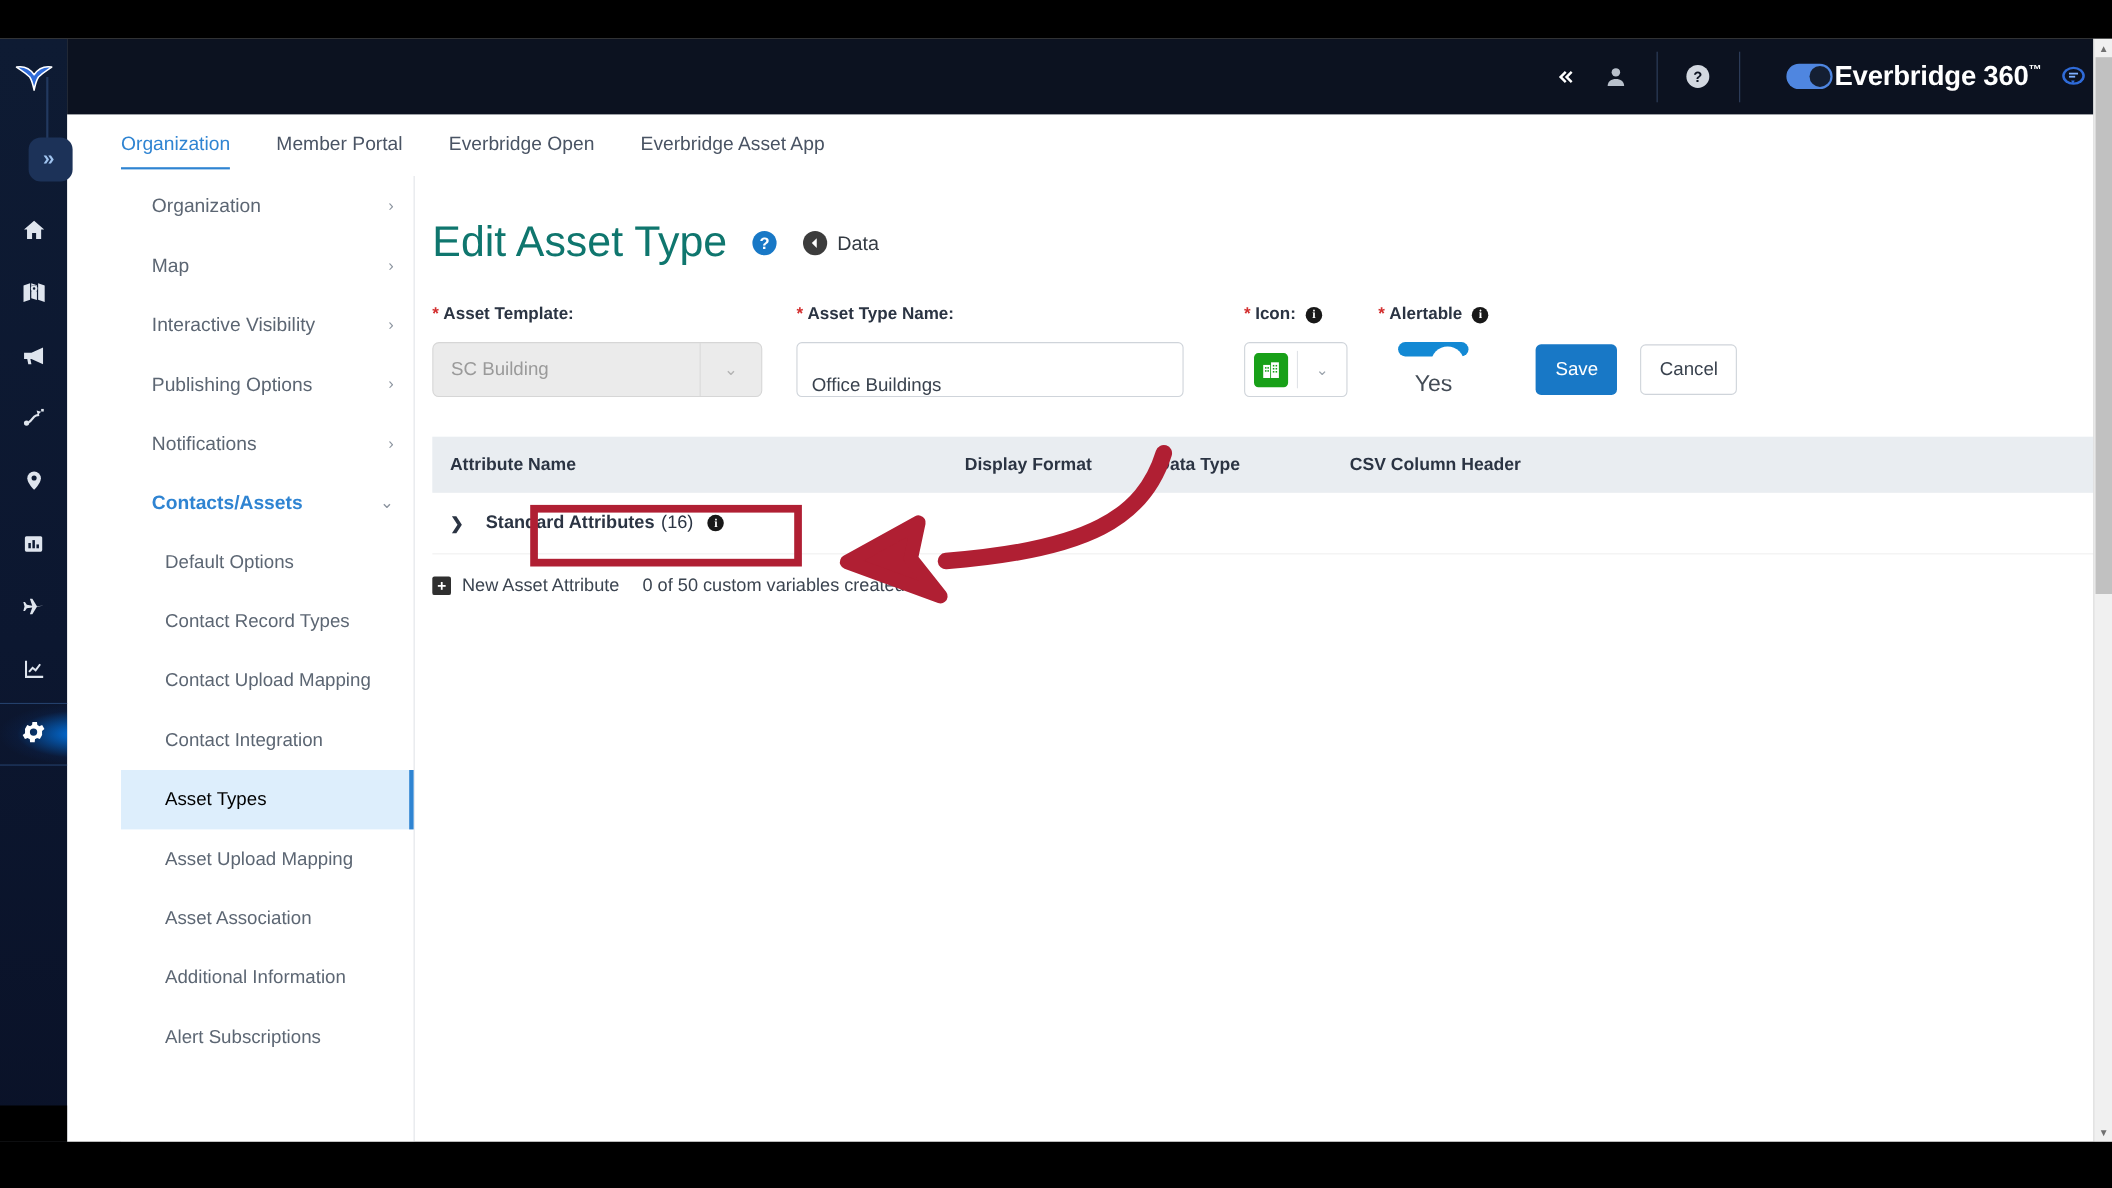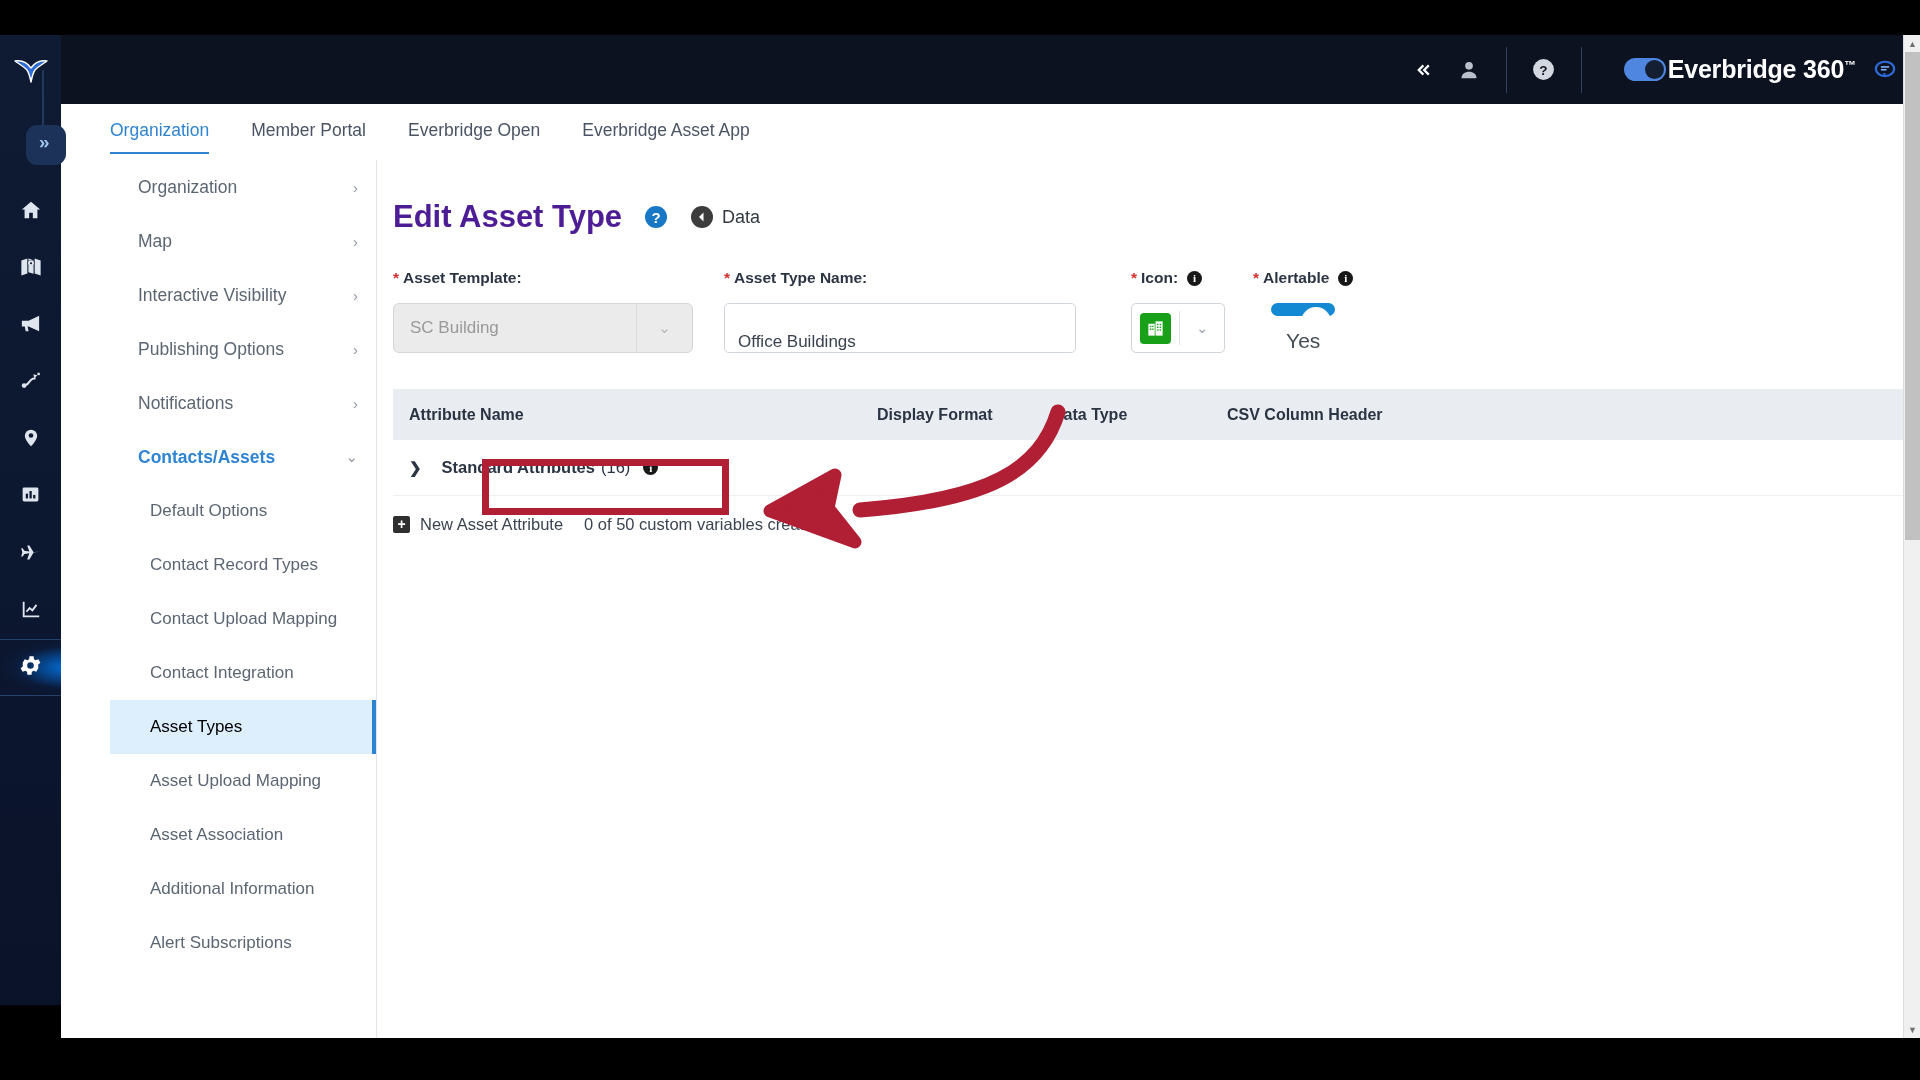--- a/index.html
+++ b/index.html
@@ -150,21 +150,21 @@
   .sm-child.active {
     background: #ddeefc;
     border-right: 4px solid #2f84d2;
     color: #000000;
   }
 
   
   .work { position: absolute; left: 316px; top: 56px; width: 1543px; height: 878px; }
 
   .page-head { display: flex; align-items: center; gap: 0; padding: 39px 0 0 16px; }
-  .page-title { font-size: 31px; color: #4c1d95; font-weight: bold; }
+  .page-title { font-size: 39px; color: #0f766e; font-weight: normal; }
   .help-badge {
     width: 22px; height: 22px; border-radius: 50%;
     background: #1878c6; color: #fff;
     display: inline-flex; align-items: center; justify-content: center;
     font-size: 15px; font-weight: bold; margin-left: 23px;
   }
   .back-wrap { display: flex; align-items: center; gap: 9px; margin-left: 24px; }
   .back-circle {
     width: 22px; height: 22px; border-radius: 50%; background: #3c3c3c;
     display: inline-flex; align-items: center; justify-content: center;
@@ -591,20 +591,31 @@
               <span class="req">*</span>
               <span>Alertable</span>
               <span class="info-dot">i</span>
             </div>
             <div class="toggle-wrap" style="height:50px;">
               <span class="toggle"></span>
               <span class="toggle-text">Yes</span>
             </div>
           </div>
 
+          <div class="fgroup" style="margin-left:43px;">
+            <div class="flabel">&nbsp;</div>
+            <div style="display:flex;gap:21px;height:50px;align-items:center;">
+              <div class="btn btn-primary">
+                <span>Save</span>
+              </div>
+              <div class="btn btn-secondary">
+                <span>Cancel</span>
+              </div>
+            </div>
+          </div>
         </div>
 
         <div class="tbl-head">
           <div class="th" style="width:484px;padding-left:16px;">Attribute Name</div>
           <div class="th" style="width:175px;">Display Format</div>
           <div class="th" style="width:175px;">Data Type</div>
           <div class="th" style="width:260px;">CSV Column Header</div>
         </div>
 
         <div class="tbl-body">

